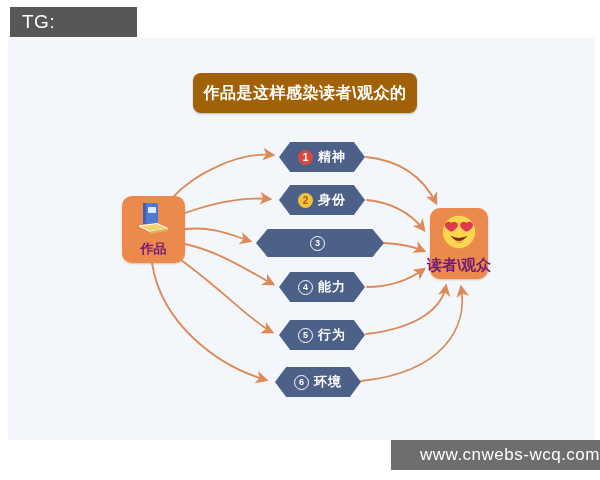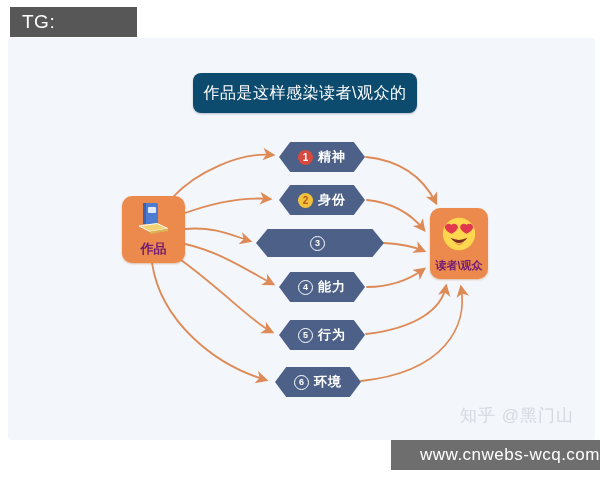--- a/index.html
+++ b/index.html
@@ -14,31 +14,31 @@
 
   
   .panel{position:absolute;left:8px;top:38px;width:587px;height:402px;
     background:#f3f6fb;border-radius:3px;}
 
   
   .arrows{position:absolute;left:0;top:0;width:600px;height:480px;z-index:1;pointer-events:none;}
 
   
   .title-box{position:absolute;left:193px;top:73px;width:224px;height:40px;z-index:2;
-    background:#0c4a6e;border-radius:8px;color:#fff;font-weight:normal;font-size:16px;
+    background:#a16207;border-radius:8px;color:#fff;font-weight:bold;font-size:16px;
     text-align:center;line-height:40px;letter-spacing:.5px;
     box-shadow:0 1px 2px rgba(60,75,110,.35);}
 
   
   .node{position:absolute;z-index:2;background:#ec8a4d;border-radius:10px;
     display:flex;flex-direction:column;align-items:center;justify-content:center;
     color:#701a75;font-weight:bold;box-shadow:0 1px 2px rgba(190,110,50,.4);}
   .node .nlabel{margin-top:5px;white-space:nowrap;}
   .node-source{left:122px;top:196px;width:63px;height:67px;font-size:13px;}
-  .node-target{left:430px;top:208px;width:58px;height:71px;font-size:11px;}
+  .node-target{left:430px;top:208px;width:58px;height:71px;font-size:15px;}
 
   
   .hex{position:absolute;z-index:2;background:#4d6087;color:#fff;font-weight:bold;
     display:flex;align-items:center;justify-content:center;font-size:13px;letter-spacing:1px;
     clip-path:polygon(13% 0,87% 0,100% 50%,87% 100%,13% 100%,0 50%);}
   .hex-sm{width:86px;height:30px;}
   .hex-wide{width:128px;height:28px;font-size:11.5px;letter-spacing:0;
     clip-path:polygon(9% 0,91% 0,100% 50%,91% 100%,9% 100%,0 50%);}
   .hex1{left:279px;top:142px;} .hex2{left:279px;top:185px;}
   .hex3{left:256px;top:229px;} .hex4{left:279px;top:272px;}
@@ -135,16 +135,15 @@
     <svg width="38" height="38" viewBox="0 0 40 40">
       <circle cx="20" cy="20" r="17" fill="#ffd64e"></circle>
       <path d="M12,10.5 c-2.4,-2.6 -6.8,-0.8 -6.8,2.3 0,3 4.5,5.7 6.8,6.9 2.3,-1.2 6.8,-3.9 6.8,-6.9 0,-3.1 -4.4,-4.9 -6.8,-2.3 z" fill="#e0394e"></path>
       <path d="M28,10.5 c-2.4,-2.6 -6.8,-0.8 -6.8,2.3 0,3 4.5,5.7 6.8,6.9 2.3,-1.2 6.8,-3.9 6.8,-6.9 0,-3.1 -4.4,-4.9 -6.8,-2.3 z" fill="#e0394e"></path>
       <path d="M11,24 q9,11 18,0 q-9,4.5 -18,0 z" fill="#7a2d21"></path>
       <path d="M14.5,28.5 q5.5,4.5 11,0 q-5.5,6 -11,0 z" fill="#e05c4b"></path>
     </svg>
     <span class="nlabel">读者\观众</span>
   </div>
 
-  <div class="zhihu-mark">知乎 @黑门山</div>
   <div class="url-bar">www.cnwebs-wcq.com</div>
 
 </div>
 
 </body></html>

